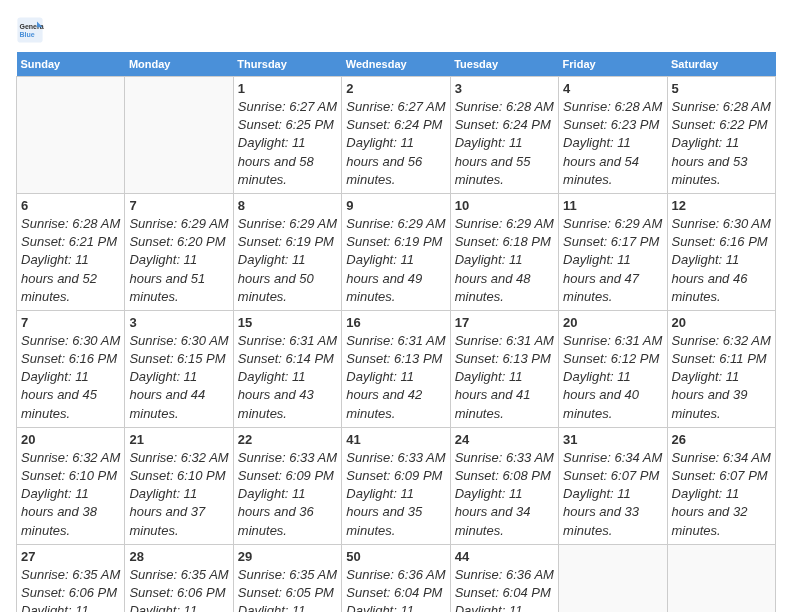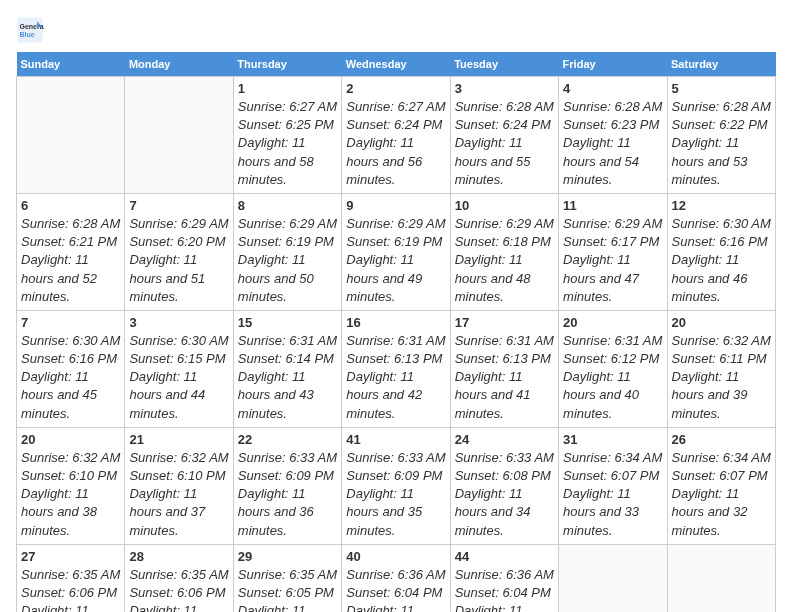--- a/index.html
+++ b/index.html
@@ -293,21 +293,21 @@
             Sunrise: 6:35 AM<br>Sunset: 6:06 PM<br>Daylight: 11 hours and 30 minutes.
           </div>
         </td>
         <td>
           <span class="day-num">29</span>
           <div class="day-info">
             Sunrise: 6:35 AM<br>Sunset: 6:05 PM<br>Daylight: 11 hours and 29 minutes.
           </div>
         </td>
         <td>
-          <span class="day-num">40</span>
+          <span class="day-num">50</span>
           <div class="day-info">
             Sunrise: 6:36 AM<br>Sunset: 6:04 PM<br>Daylight: 11 hours and 28 minutes.
           </div>
         </td>
         <td>
           <span class="day-num">44</span>
           <div class="day-info">
             Sunrise: 6:36 AM<br>Sunset: 6:04 PM<br>Daylight: 11 hours and 27 minutes.
           </div>
         </td>

